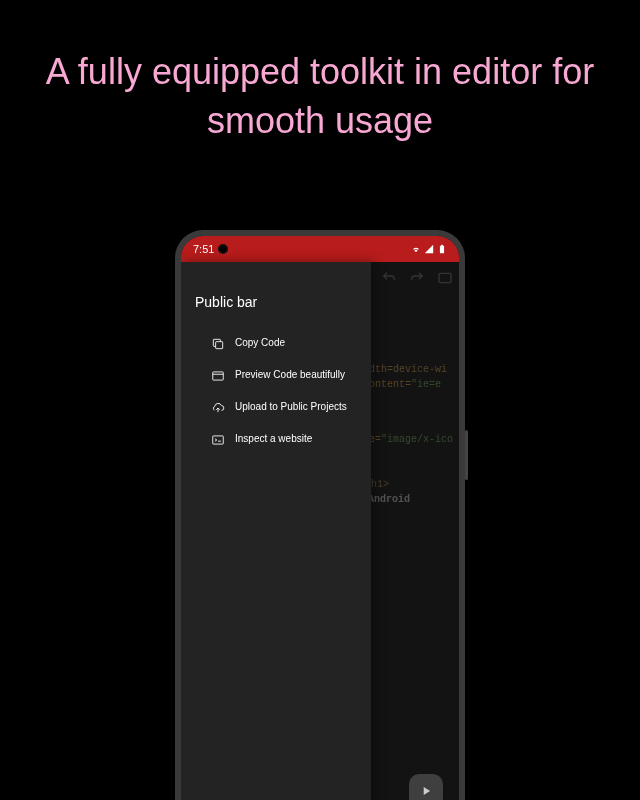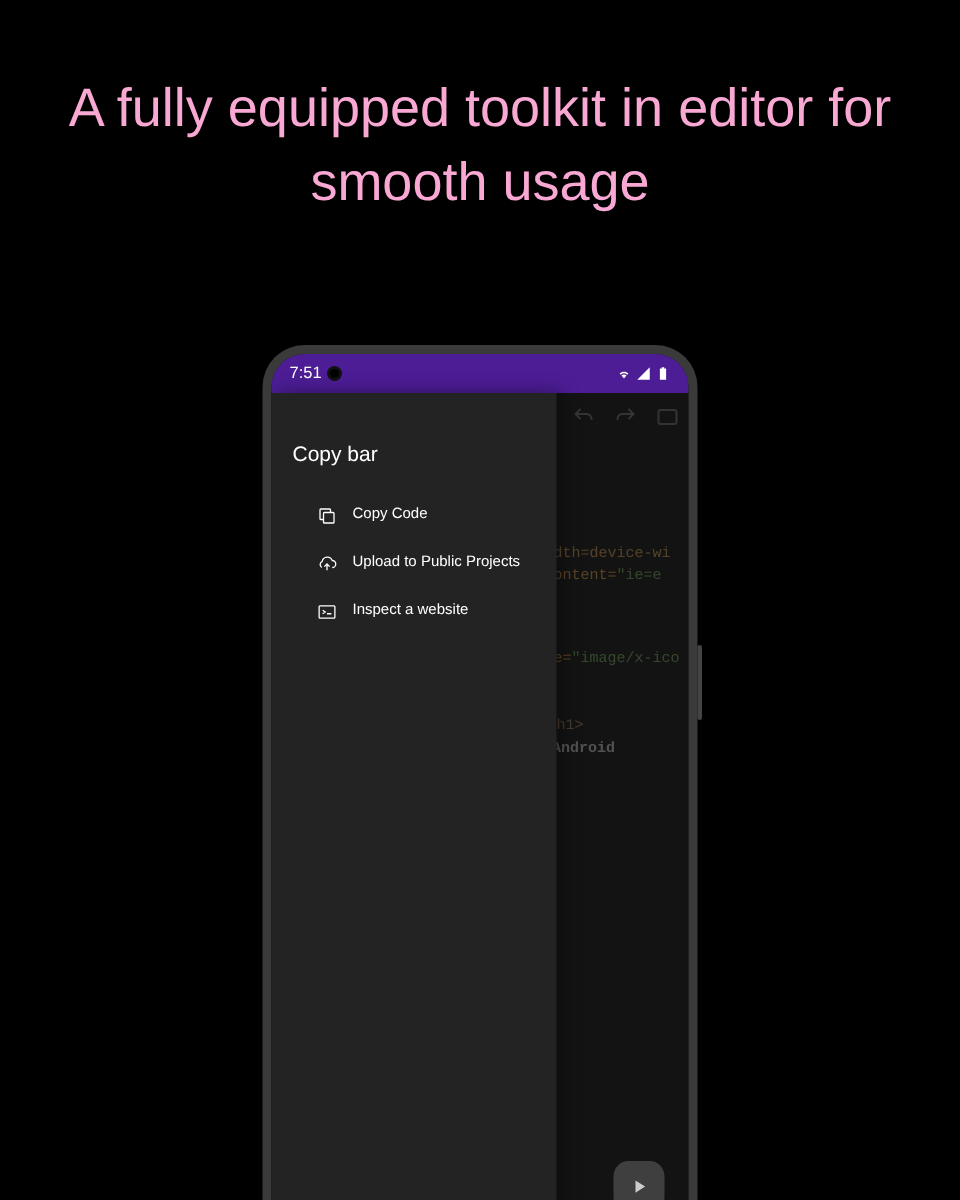--- a/index.html
+++ b/index.html
@@ -47,21 +47,21 @@
   .screen {
     width: 100%;
     height: 100%;
     background: #1a1a1a;
     border-radius: 22px;
     overflow: hidden;
     position: relative;
   }
   .status-bar {
     height: 26px;
-    background: #4c1d95;
+    background: #b91c1c;
     display: flex;
     align-items: center;
     justify-content: space-between;
     padding: 0 12px;
     color: #fff;
     font-size: 11px;
   }
   .status-left { display: flex; align-items: center; gap: 6px; }
   .cam-dot {
     width: 6px; height: 6px; border-radius: 50%; background: #000;
@@ -194,30 +194,37 @@
           <div class="ln" style="padding-left:180px;margin-top:60px;"><span class="ck-attr">idth=device-wi</span></div>
           <div class="ln" style="padding-left:180px;"><span class="ck-str2">content=</span><span class="ck-str">"ie=e</span></div>
           <div class="ln" style="padding-left:180px;margin-top:40px;"><span class="ck-str2">ge=</span><span class="ck-str">"image/x-ico</span></div>
           <div class="ln" style="padding-left:182px;margin-top:30px;"><span class="ck-tag">/h1&gt;</span></div>
           <div class="ln" style="padding-left:185px;"><span class="ck-txt">Android</span></div>
         </div>
 
         <div class="overlay-dim"></div>
 
         <div class="drawer">
-          <div class="drawer-title">Copy bar</div>
+          <div class="drawer-title">Public bar</div>
 
           <div class="drawer-item">
             <svg viewBox="0 0 24 24" fill="none" stroke="#fff" stroke-width="1.5">
                 <rect x="8" y="8" width="12" height="12" rx="1"></rect>
                 <path d="M16 8V5a1 1 0 00-1-1H5a1 1 0 00-1 1v10a1 1 0 001 1h3"></path>
               </svg>
             <span>Copy Code</span>
           </div>
 
+          <div class="drawer-item">
+            <svg viewBox="0 0 24 24" fill="none" stroke="#fff" stroke-width="1.5">
+                <rect x="3" y="5" width="18" height="14" rx="1"></rect>
+                <path d="M3 9h18"></path>
+              </svg>
+            <span>Preview Code beautifully</span>
+          </div>
 
           <div class="drawer-item">
             <svg viewBox="0 0 24 24" fill="none" stroke="#fff" stroke-width="1.5">
                 <path d="M18 16a4 4 0 000-8 6 6 0 00-11.5 1A4 4 0 006 16"></path>
                 <path d="M12 12v7M9 15l3-3 3 3"></path>
               </svg>
             <span>Upload to Public Projects</span>
           </div>
 
           <div class="drawer-item">

